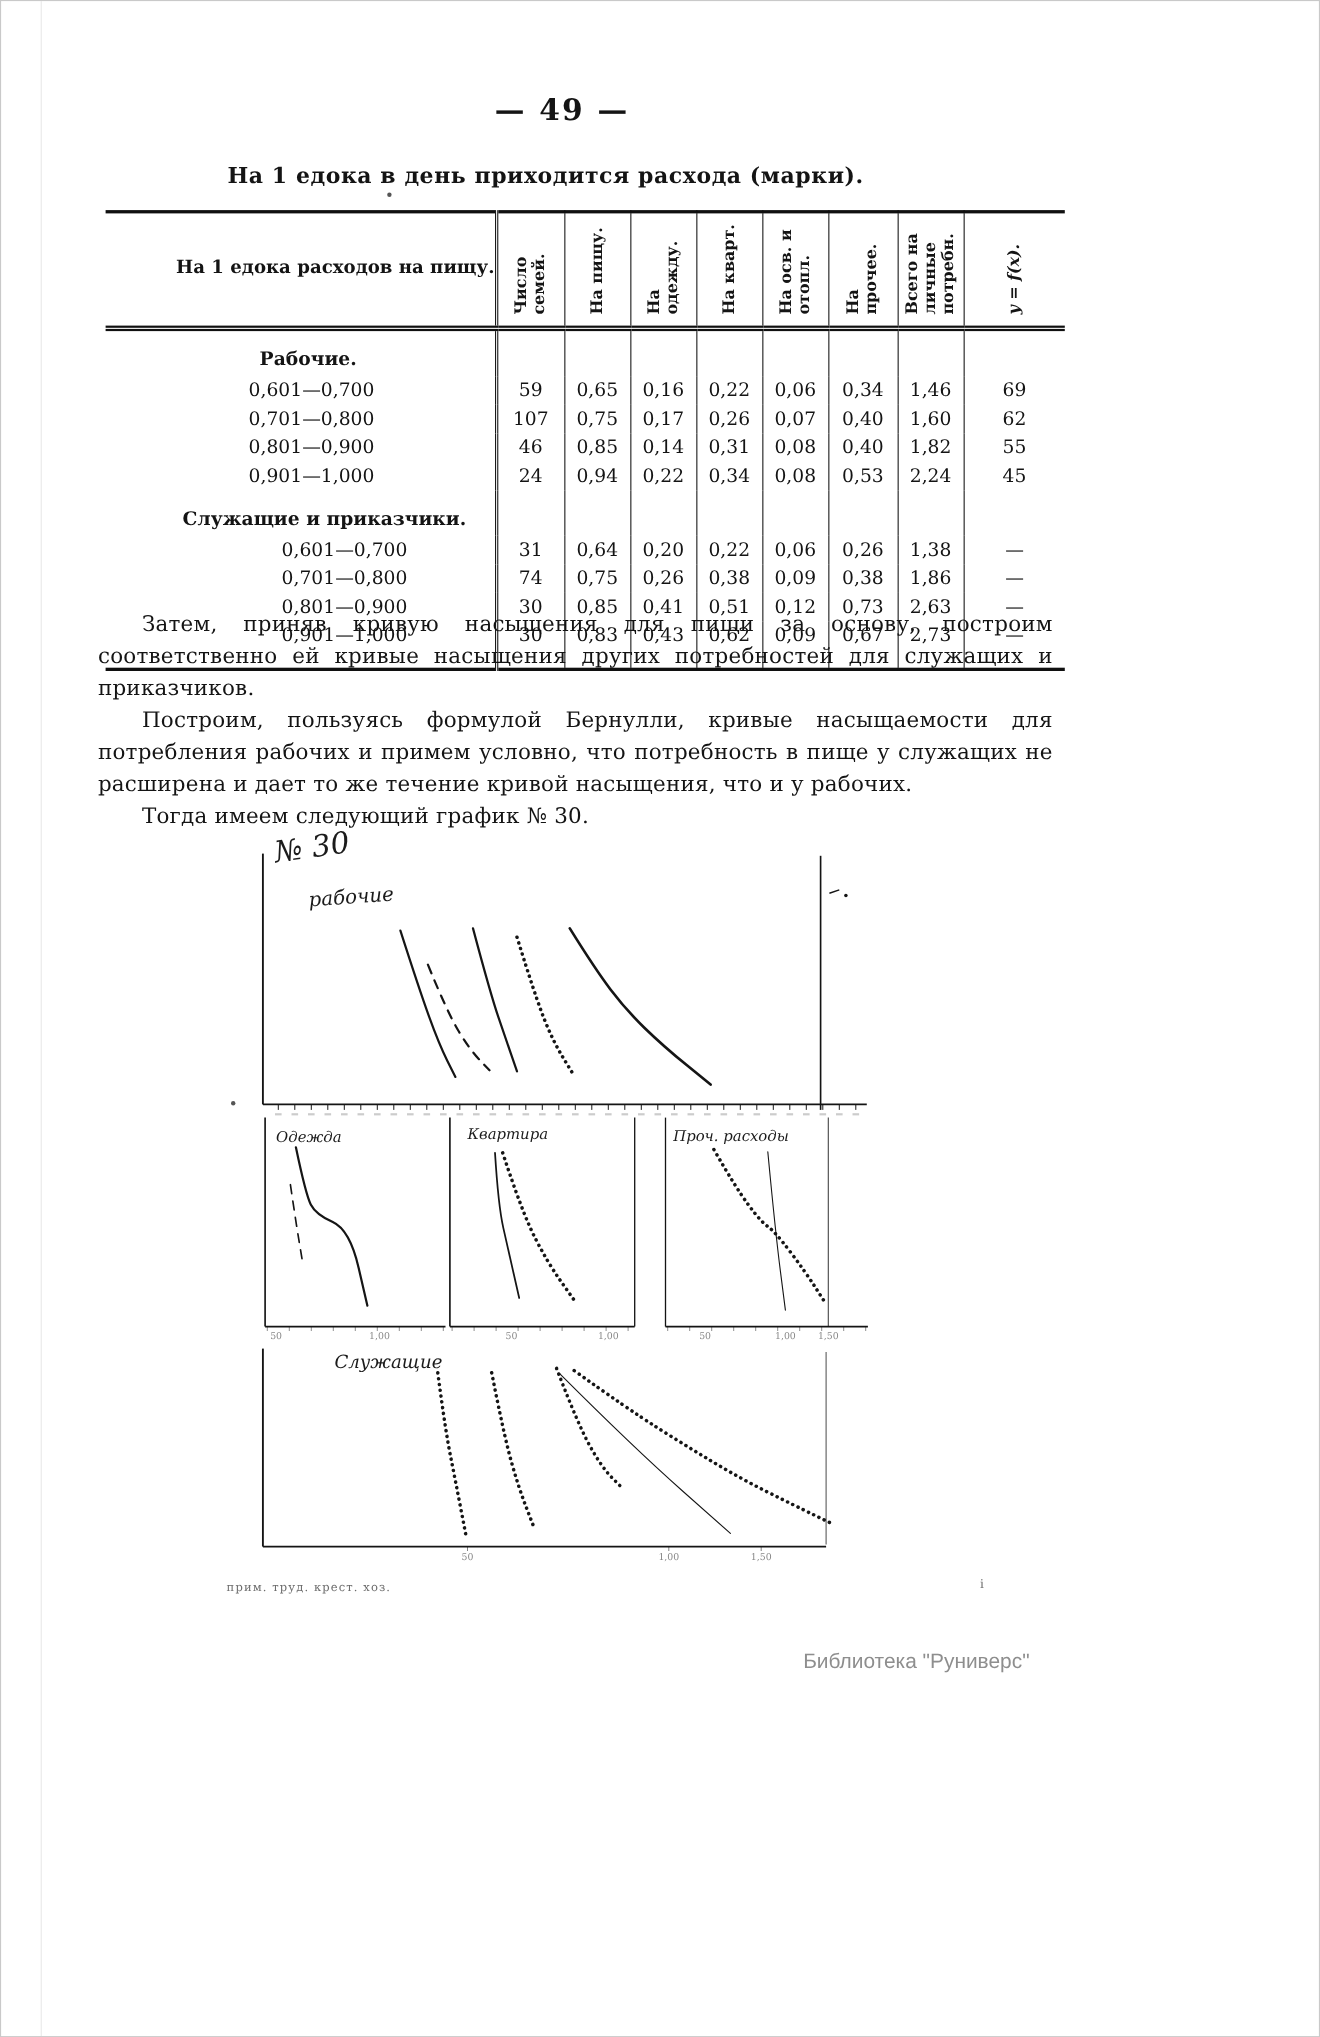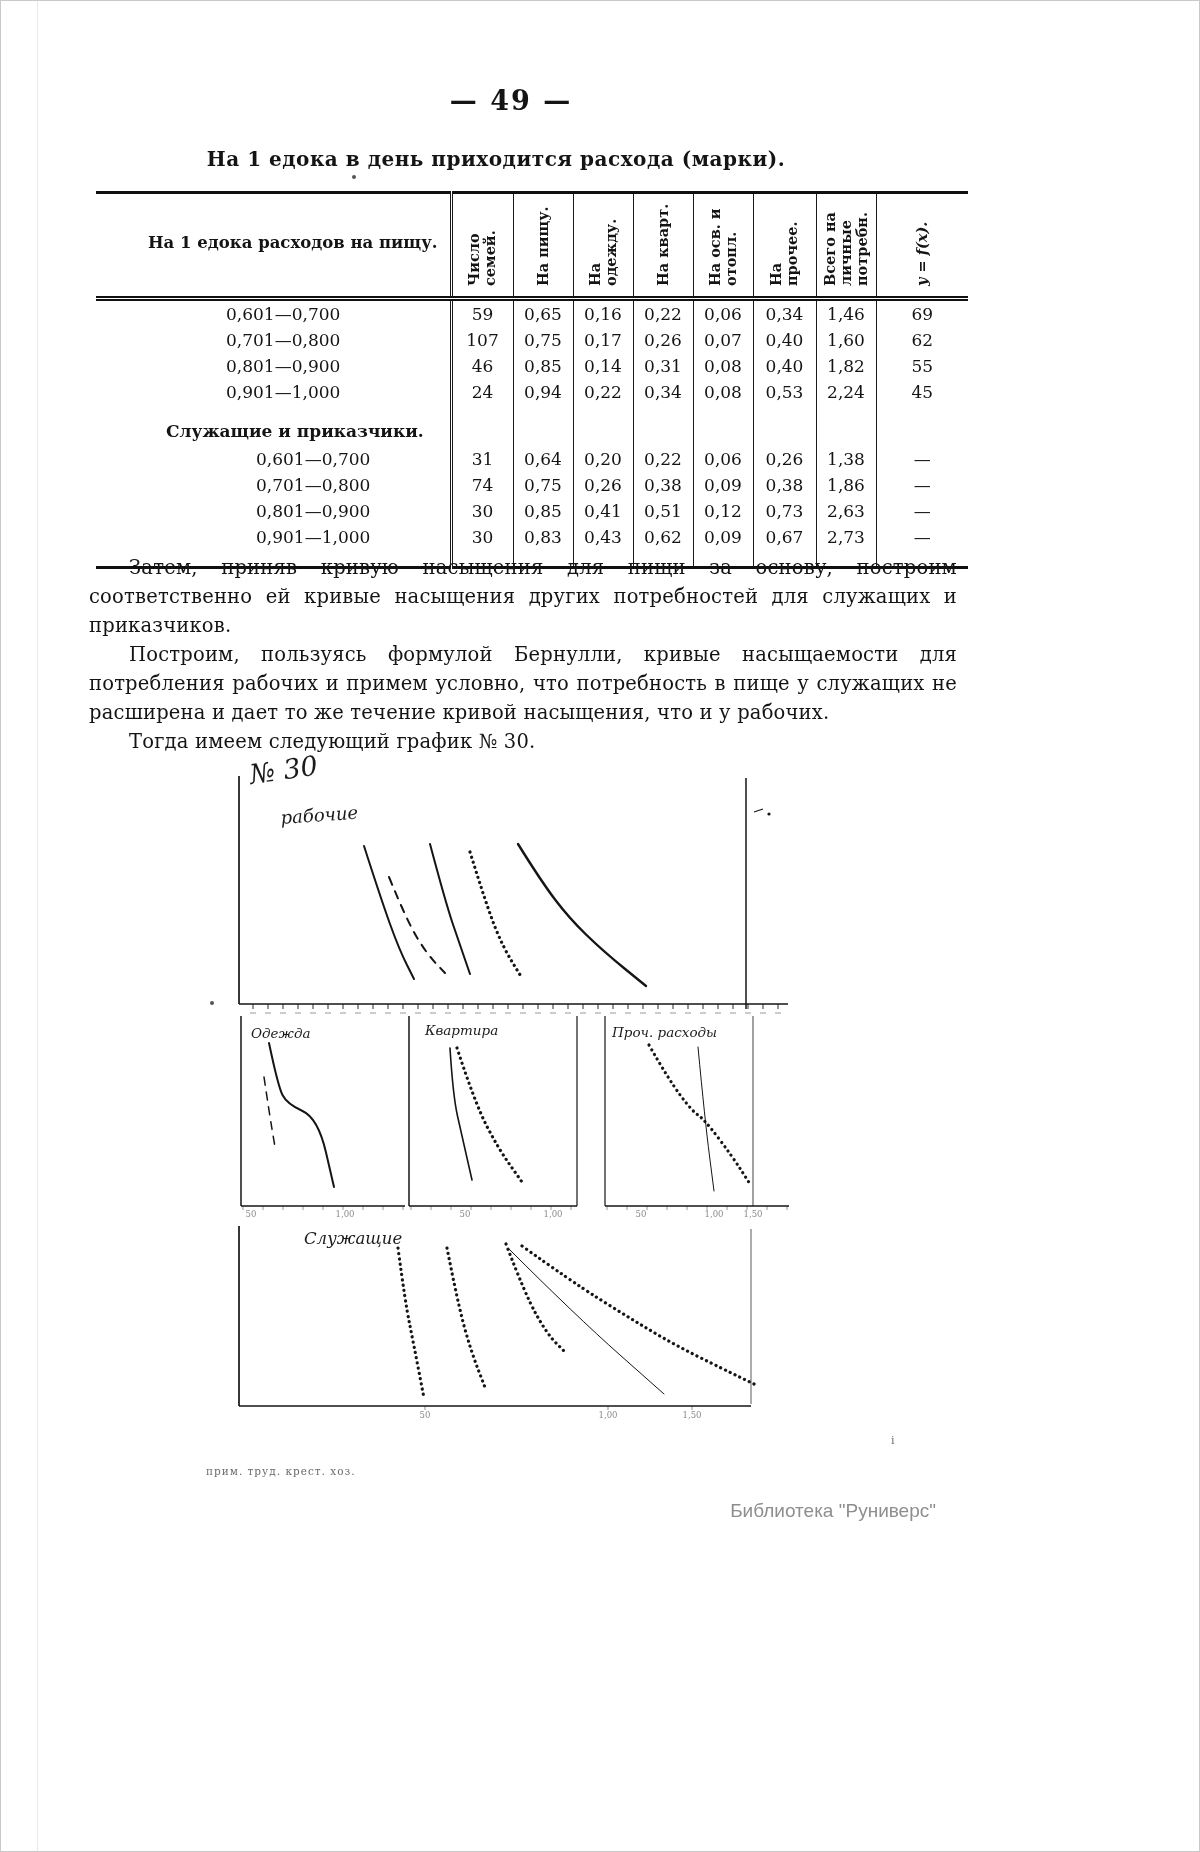--- a/index.html
+++ b/index.html
@@ -16,21 +16,21 @@
     font-size:20px; font-weight:bold; letter-spacing:0.5px; }
 
   
   .tbl-wrap { position:absolute; left:95px; top:190px; width:872px; }
   table.budget { border-collapse:collapse; table-layout:fixed; width:872px;
     border-top:3px solid #101010; border-bottom:3px solid #101010; }
   table.budget th, table.budget td { border-left:1px solid #1a1a1a; padding:0; }
   table.budget th:first-child, table.budget td:first-child { border-left:none; }
   table.budget th:nth-child(2), table.budget td:nth-child(2) { border-left:3px double #1a1a1a; }
   table.budget thead th { border-bottom:5px double #101010; height:96px; vertical-align:bottom; padding-bottom:6px; }
-  th.main-head { text-align:center; vertical-align:middle !important; padding-left:40px !important;
+  th.main-head { text-align:right; vertical-align:middle !important; padding-left:40px !important;
     font-size:16.5px; font-weight:bold; }
   .vhead { display:inline-block; writing-mode:vertical-rl; transform:rotate(180deg);
     font-size:14.5px; font-weight:bold; line-height:1.12; height:84px; text-align:left; }
   .vhead.fx { font-style:italic; }
   table.budget td { font-size:17px; height:26px; line-height:26px; }
   td.num { text-align:center; font-variant-numeric:tabular-nums; }
   td.range { text-align:left; }
   tr.g0 td.range { padding-left:130px; }
   tr.g1 td.range { padding-left:160px; }
   tr.group-row td { font-weight:bold; font-size:17px; padding-top:13px; padding-bottom:2px; }
@@ -47,21 +47,21 @@
   svg.figure { position:absolute; left:180px; top:740px; }
   .hand { font-family:"DejaVu Serif", serif; font-style:italic; fill:#1b1b1b; }
   .hand.big { font-size:27px; }
   .hand.med { font-size:18px; }
   .hand.med2 { font-size:16.5px; }
   .hand.small { font-size:13.5px; }
   .axlbl { font-family:"DejaVu Serif", serif; font-size:8.5px; fill:#3c3c3c; opacity:.62; text-anchor:middle; }
   .axis { stroke:#141414; fill:none; }
 
   
-  .footnote { position:absolute; left:205px; top:1436px; font-size:10.5px; color:#6b6b6b; letter-spacing:1px;margin-top:28px; }
+  .footnote { position:absolute; left:205px; top:1436px; font-size:10.5px; color:#6b6b6b; letter-spacing:1px; }
   .foot-mark { position:absolute; left:890px; top:1433px; font-size:11px; color:#6b6b6b; }
   .watermark { position:absolute; left:700px; top:1499px; width:235px; text-align:right;
     font-family:"Liberation Sans", sans-serif; font-size:19px; color:#8e8e8e; }
 
   .speck { position:absolute; width:4px; height:4px; border-radius:50%; background:#2a2a2a; opacity:.8; }
 </style>
 </head>
 <body>
 
 <div class="page">
@@ -90,20 +90,31 @@
             <th><span class="vhead">На пищу.</span></th>
             <th><span class="vhead">На одежду.</span></th>
             <th><span class="vhead">На кварт.</span></th>
             <th><span class="vhead">На осв. и отопл.</span></th>
             <th><span class="vhead">На прочее.</span></th>
             <th><span class="vhead">Всего на личные потребн.</span></th>
             <th><span class="vhead fx">y = f(x).</span></th>
           </tr>
       </thead>
       <tbody id="tbody">
+          <tr class="group-row g0">
+            <td class="group-label">Рабочие.</td>
+            <td></td>
+            <td></td>
+            <td></td>
+            <td></td>
+            <td></td>
+            <td></td>
+            <td></td>
+            <td></td>
+          </tr>
           <tr class="g0">
             <td class="range">0,601—0,700</td>
             <td class="num">59</td>
             <td class="num">0,65</td>
             <td class="num">0,16</td>
             <td class="num">0,22</td>
             <td class="num">0,06</td>
             <td class="num">0,34</td>
             <td class="num">1,46</td>
             <td class="num">69</td>

